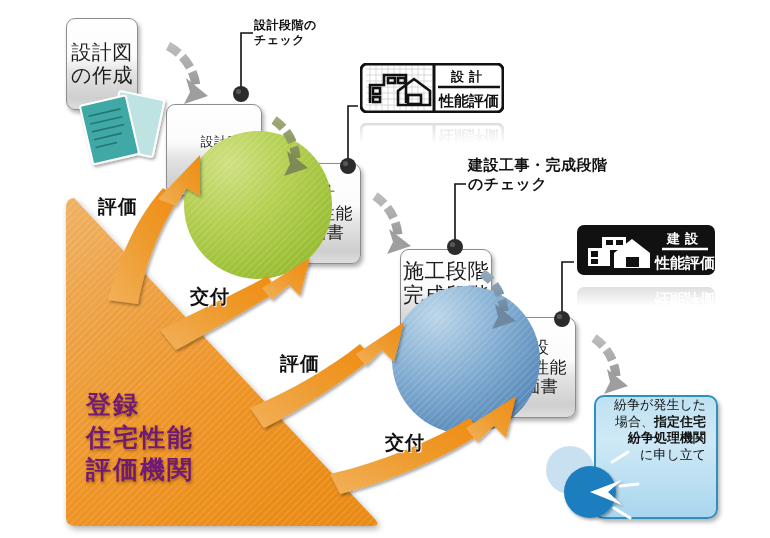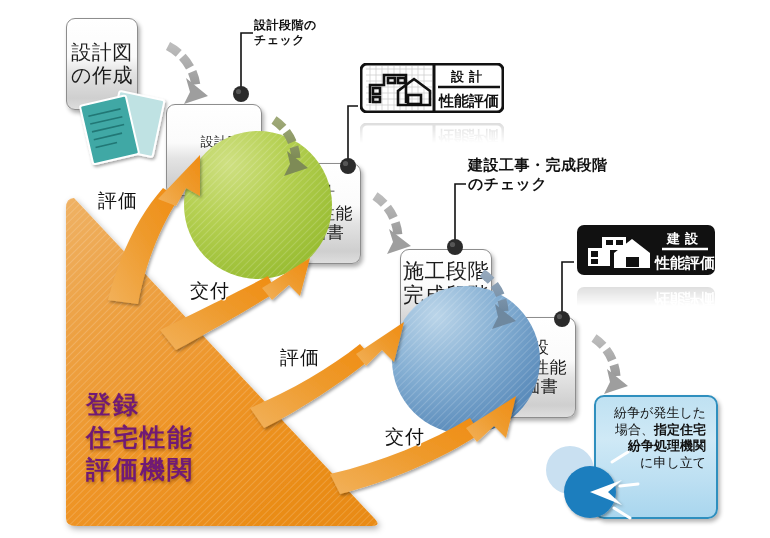--- a/index.html
+++ b/index.html
@@ -38,45 +38,46 @@
   .bbox{
     position:absolute;
     border:2px solid #2f8fbe;
     border-radius:10px;
     background:linear-gradient(180deg,#bfe1f2 0%,#cfe9f6 35%,#bcdff2 70%,#a9d6ee 100%);
     box-shadow:2px 3px 4px rgba(0,0,0,.3);
     box-sizing:border-box;
     color:#111;
     text-align:right;
     line-height:1.28;
-    padding:8px 10px 8px 8px;
+    padding:0 10px 8px 8px;
   }
   .bbox b{font-weight:bold;}
 
   
   .callout{
     position:absolute;
     font-weight:bold;
     color:#111;
     line-height:1.24;
     letter-spacing:.5px;
     text-shadow:1px 1px 0 rgba(255,255,255,.9);
     white-space:pre-line;
     z-index:6;
   }
 
   
   .verb{
     position:absolute;
-    font-weight:normal;
+    font-weight:bold;
     color:#111;
     letter-spacing:1px;
     text-shadow:1px 1px 0 rgba(255,255,255,.95),
                 -1px -1px 0 rgba(255,255,255,.8);
     z-index:6;
+    margin-top:6px;
   }
 
   
   #triangle-caption{
     position:absolute;
     left:86px;top:388px;
     color:#701a75;
     font-weight:bold;
     font-size:25px;
     line-height:1.3;

